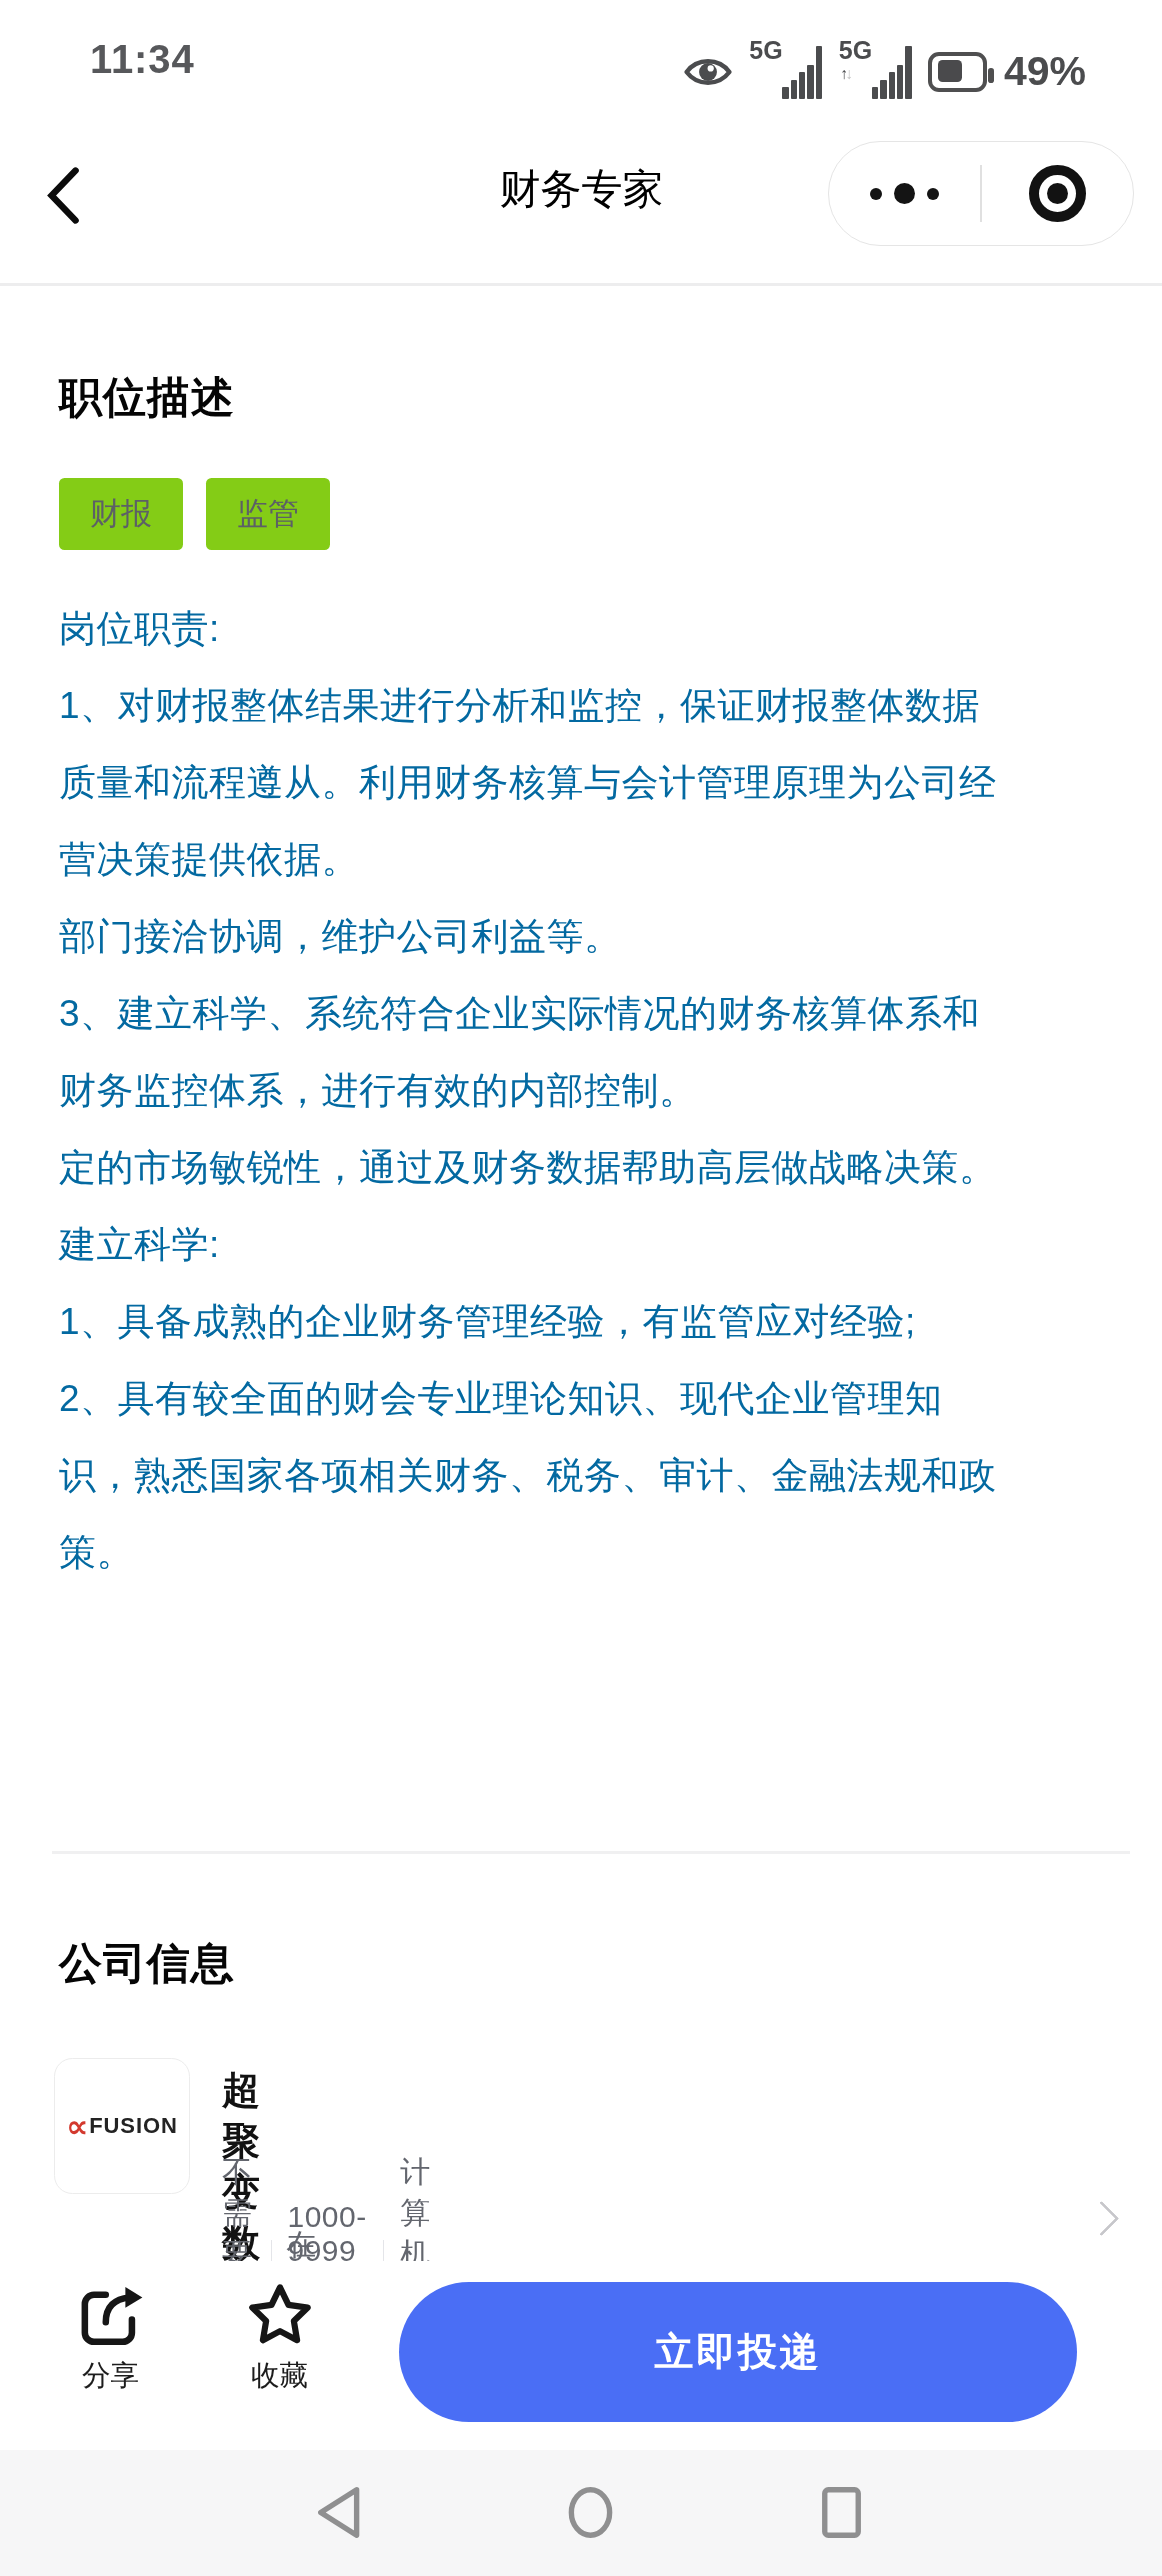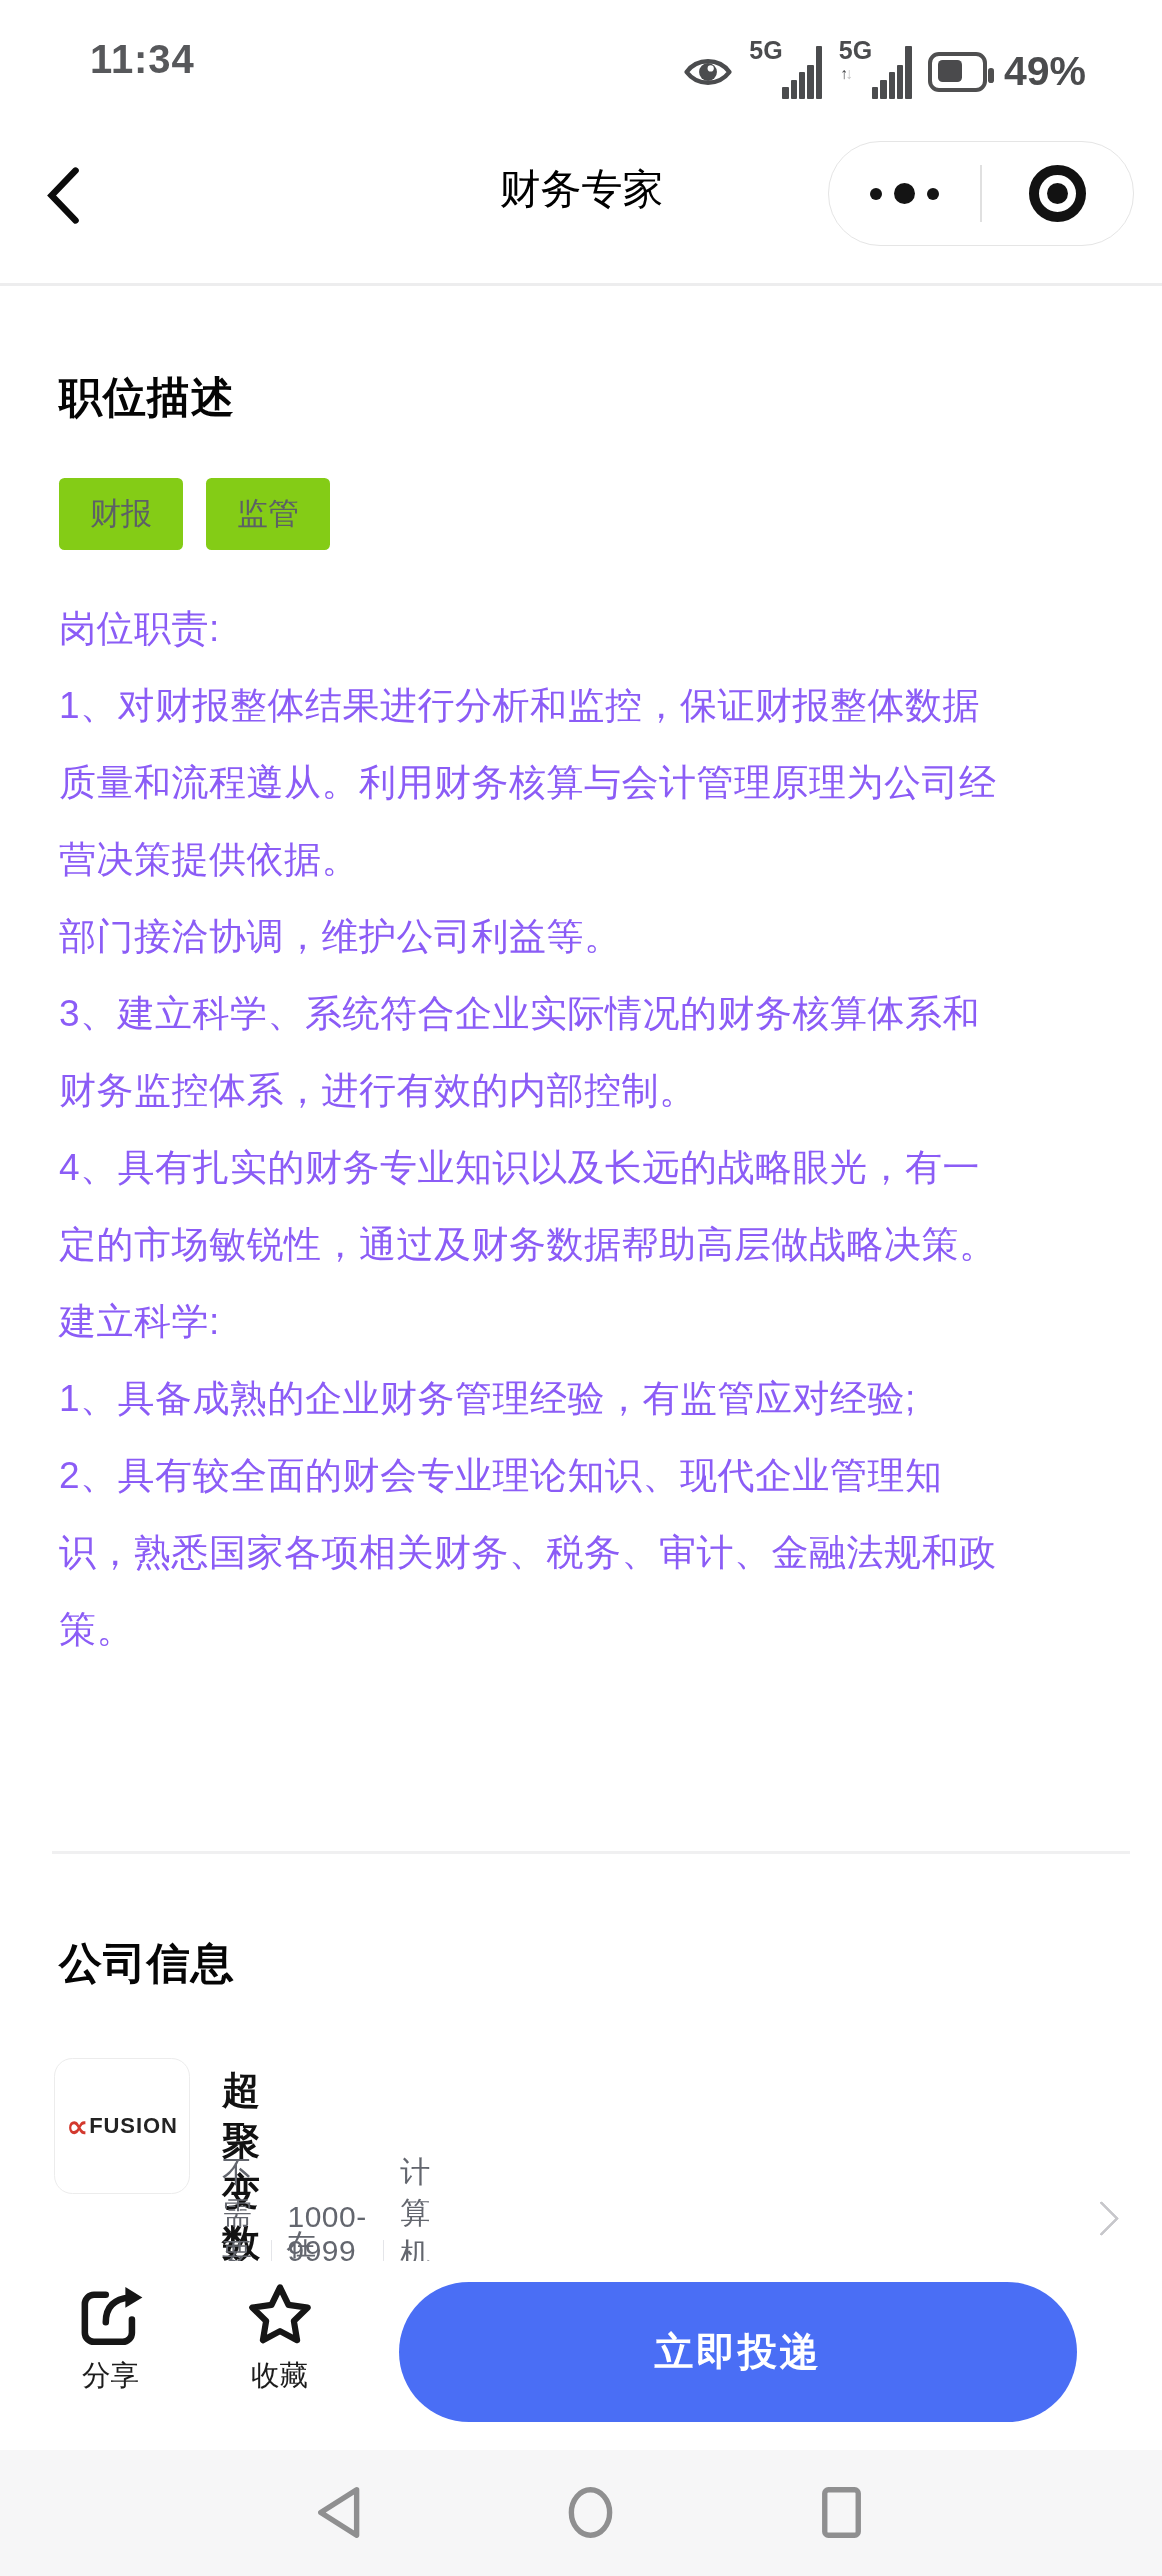--- a/index.html
+++ b/index.html
@@ -46,21 +46,21 @@
   .capsule .vdiv{width:1.8px;height:57px;background:#e0e0e0;}
   .target-ring{width:57px;height:57px;border:10px solid #121212;border-radius:50%;display:flex;align-items:center;justify-content:center;}
   .target-ring .core{width:21px;height:21px;background:#121212;border-radius:50%;}
   .nav-divider{left:0;right:0;top:283px;height:2.8px;background:#ededee;}
 
   
   .section-heading{font-size:43px;font-weight:700;color:#050505;letter-spacing:0.9px;}
   #job-heading{left:59px;top:369px;}
   .tags{left:59px;top:478px;display:flex;gap:23px;}
   .tag{height:72px;line-height:72px;padding:0 31px;background:#84cc16;color:#5c6066;font-size:31px;border-radius:5.5px;}
-  .desc{left:59px;top:590px;width:1053px;font-size:37px;line-height:77px;color:#8b5cf6;letter-spacing:0.5px;}
+  .desc{left:59px;top:590px;width:1053px;font-size:37px;line-height:77px;color:#0369a1;letter-spacing:0.5px;}
   .desc .line{height:77px;white-space:nowrap;}
 
   .section-divider{left:52px;right:33px;top:1851px;height:2.8px;background:#f0f0f1;}
 
   
   #company-heading{left:59px;top:1935px;font-family:Liberation Serif, serif;}
   .company-logo{left:54px;top:2058px;width:136px;height:136px;background:#fff;border:1.8px solid #ececec;border-radius:18.4px;display:flex;align-items:center;justify-content:center;}
   .logo-symbol{font-size:31px;font-weight:700;color:var(--logo-red);line-height:1;margin-right:0.9px;}
   .logo-text{font-size:22px;font-weight:700;color:#232323;letter-spacing:0.9px;line-height:1;}
   .company-name{left:222px;top:2065px;font-size:38px;font-weight:700;color:#121212;}
@@ -157,21 +157,20 @@
 </div>
 
 <div class="abs desc">
   <div class="line">岗位职责:</div>
   <div class="line">1、对财报整体结果进行分析和监控，保证财报整体数据</div>
   <div class="line">质量和流程遵从。利用财务核算与会计管理原理为公司经</div>
   <div class="line">营决策提供依据。</div>
   <div class="line">部门接洽协调，维护公司利益等。</div>
   <div class="line">3、建立科学、系统符合企业实际情况的财务核算体系和</div>
   <div class="line">财务监控体系，进行有效的内部控制。</div>
-  <div class="line">4、具有扎实的财务专业知识以及长远的战略眼光，有一</div>
   <div class="line">定的市场敏锐性，通过及财务数据帮助高层做战略决策。</div>
   <div class="line">建立科学:</div>
   <div class="line">1、具备成熟的企业财务管理经验，有监管应对经验;</div>
   <div class="line">2、具有较全面的财会专业理论知识、现代企业管理知</div>
   <div class="line">识，熟悉国家各项相关财务、税务、审计、金融法规和政</div>
   <div class="line">策。</div>
 </div>
 
 <div class="abs section-divider"></div>
 

